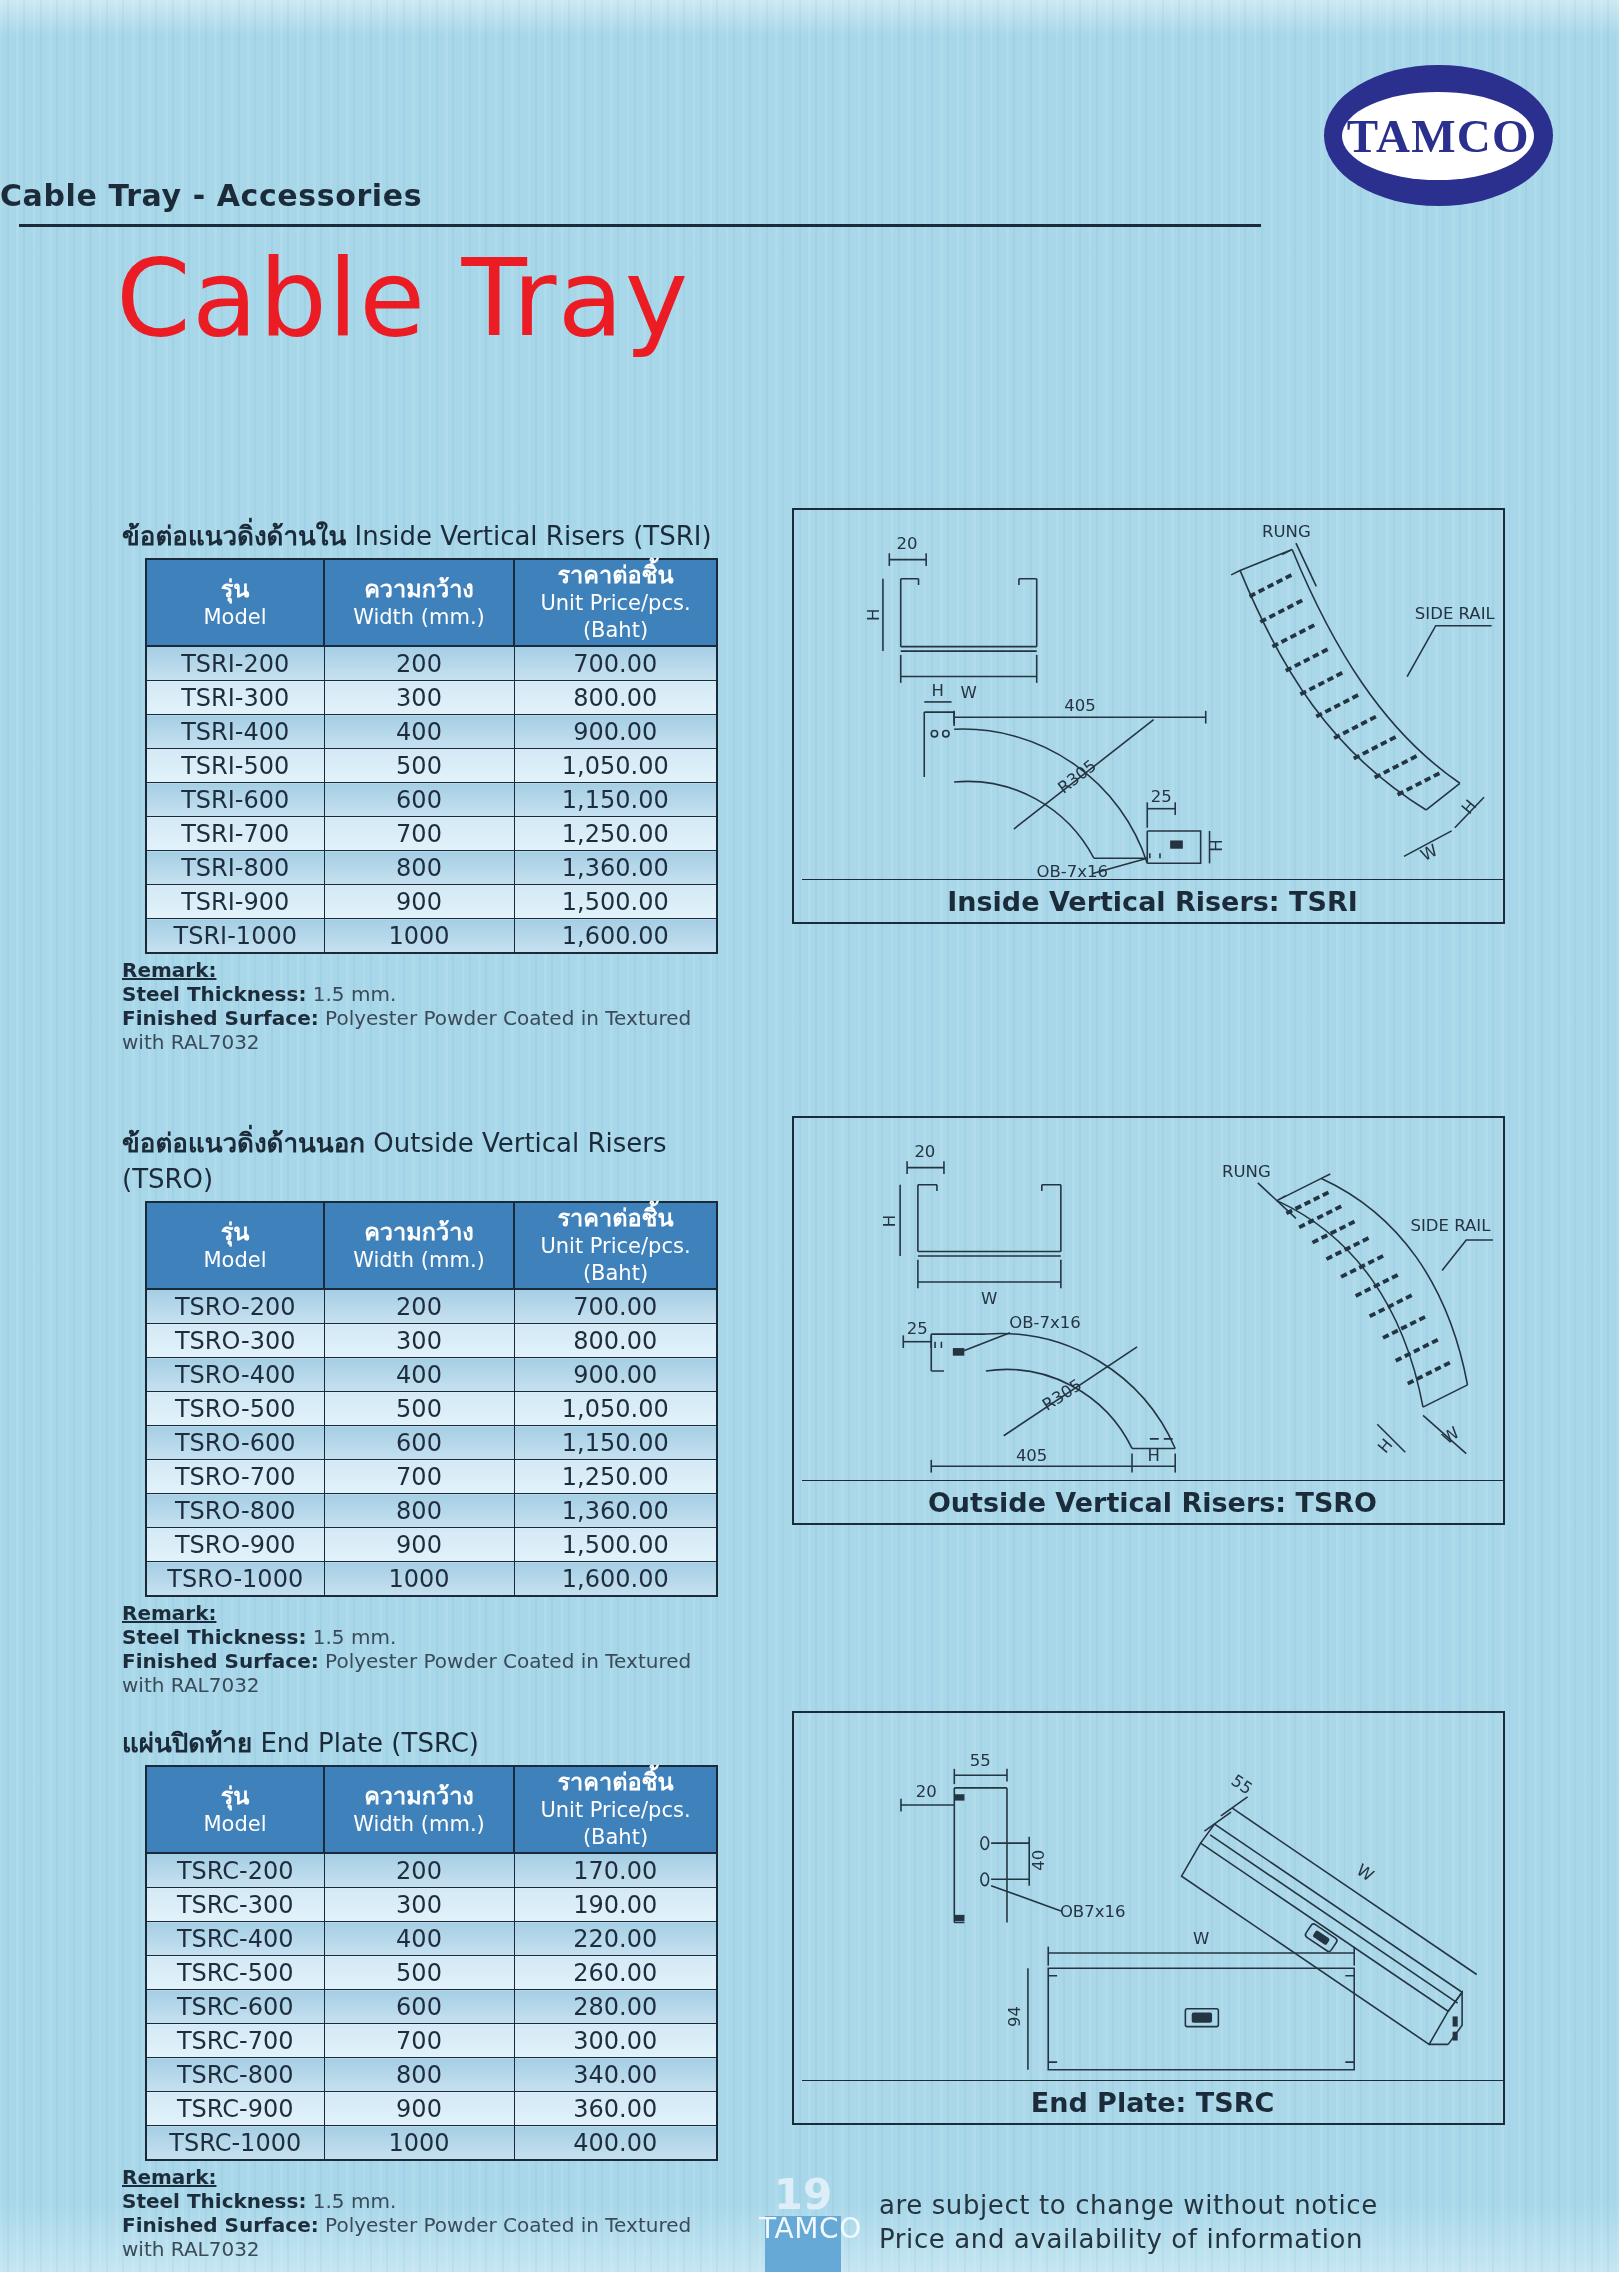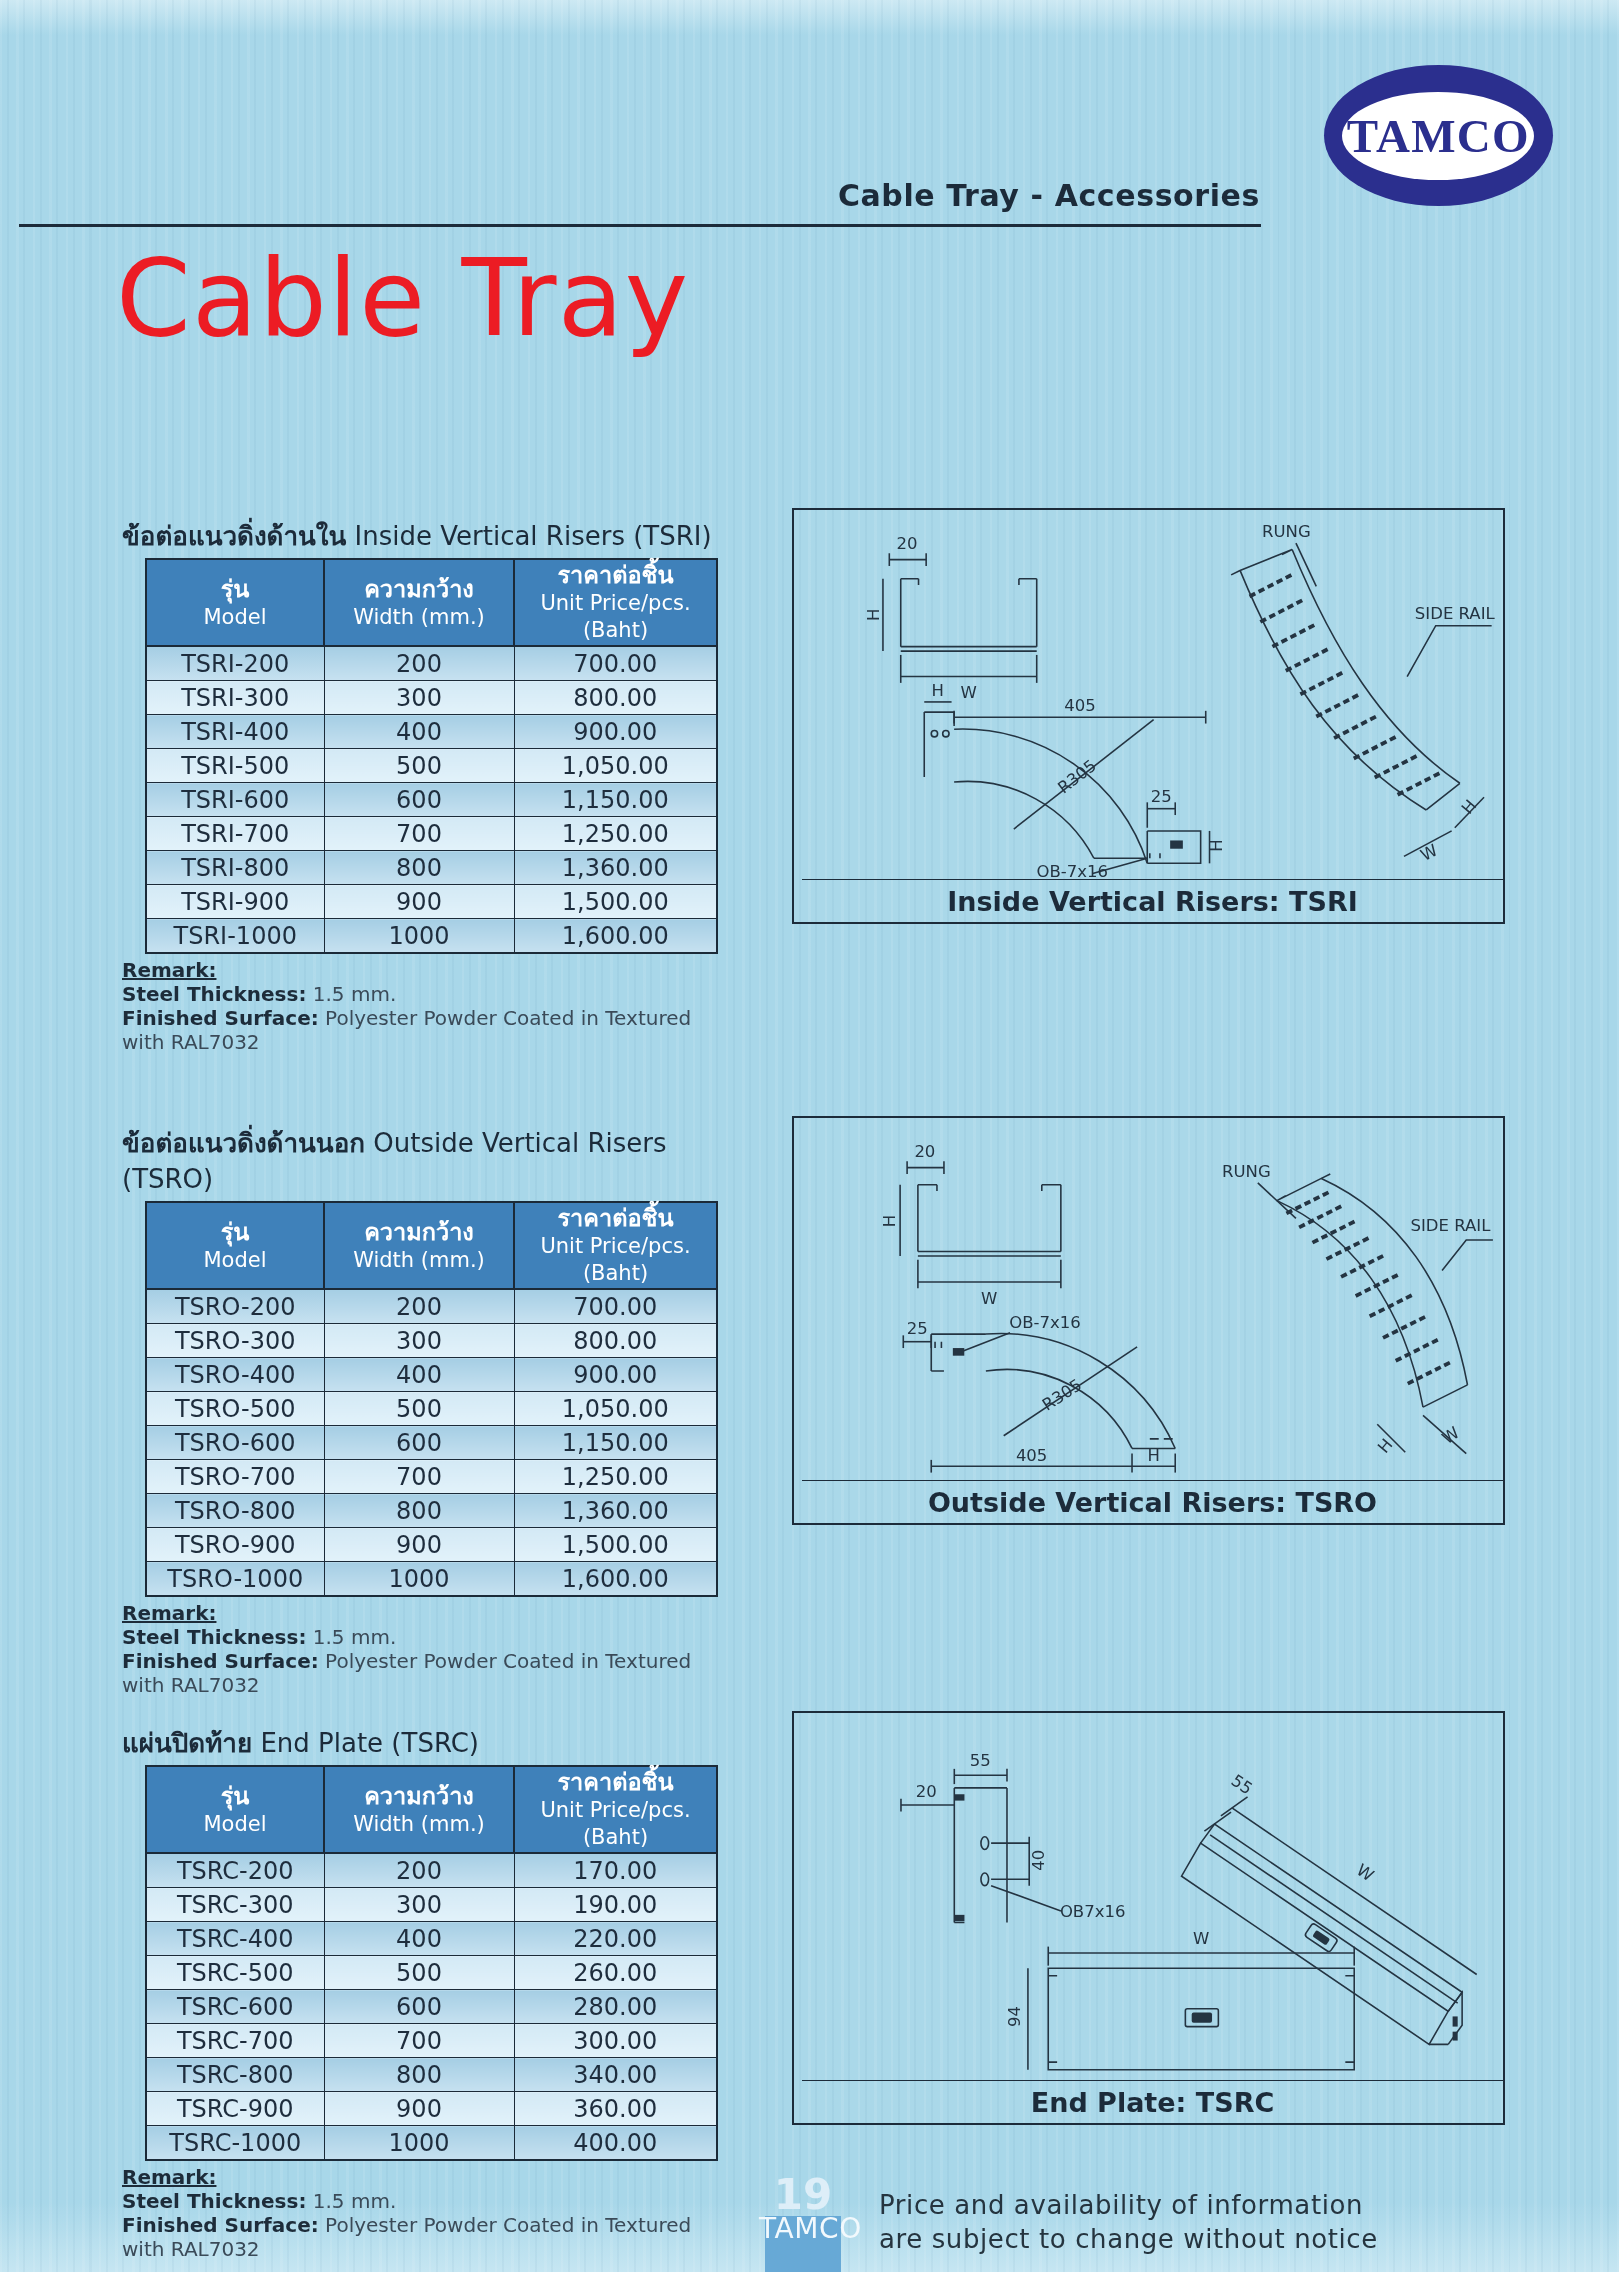--- a/index.html
+++ b/index.html
@@ -4,21 +4,21 @@
 <style>
   html,body{margin:0;padding:0;}
   body{font-family:"DejaVu Sans","Liberation Sans",sans-serif;}
   .page{
     position:relative;width:1620px;height:2273px;overflow:hidden;color:#1d2c3a;
     background:
       repeating-linear-gradient(90deg, rgba(255,255,255,0.09) 0 2.5px, rgba(255,255,255,0) 2.5px 7px, rgba(40,100,140,0.05) 7px 9px, rgba(255,255,255,0) 9px 16.5px),
       linear-gradient(180deg,#cde9f3 0px,#a8d7e9 35px,#a8d7e9 2203px,#c6e6f2 2273px);
   }
   
-  .hdr-title{position:absolute;top:178px;left:0;width:1260px;text-align:right;
+  .hdr-title{position:absolute;top:178px;left:0;width:1260px;
     font-size:30px;font-weight:600;letter-spacing:0.6px;color:#1c2b3a;}
   .hdr-rule{position:absolute;top:224px;left:19px;width:1242px;height:2.5px;background:#1c2b3a;}
   .logo{position:absolute;top:65px;left:1324px;width:229px;height:141px;background:#2b2f8e;border-radius:50%;}
   .logo-inner{position:absolute;top:27px;left:18.4px;width:192px;height:88px;background:#ffffff;border-radius:50%;
     display:flex;align-items:center;justify-content:center;}
   .logo-text{font-family:"Liberation Serif","DejaVu Serif",serif;font-weight:700;font-size:47px;color:#2b2f8e;letter-spacing:1.3px;}
   .page-title{position:absolute;top:236px;left:116px;font-size:107px;font-weight:400;color:#ec1c24;letter-spacing:1.3px;}
   
   .section{position:absolute;left:122px;width:610px;}
   .sec1{top:518px;} .sec2{top:1125px;} .sec3{top:1725px;}
@@ -496,18 +496,18 @@
       <line class="dline" x1="368" y1="402" x2="368" y2="562"></line>
       <text class="dlab" x="354" y="488" text-anchor="middle" transform="rotate(-90 350 482)">94</text>
     </svg>
     <figcaption>End Plate: TSRC</figcaption>
   </figure>
 
   <div class="pageno">19</div>
   <div class="brand-strip"></div>
   <div class="brand-label">TAMCO</div>
   <div class="notice">
+    <div>are subject to change without notice</div>
     <div>Price and availability of information</div>
-    <div>are subject to change without notice</div>
   </div>
 
 </div>
 
 
 </body></html>

